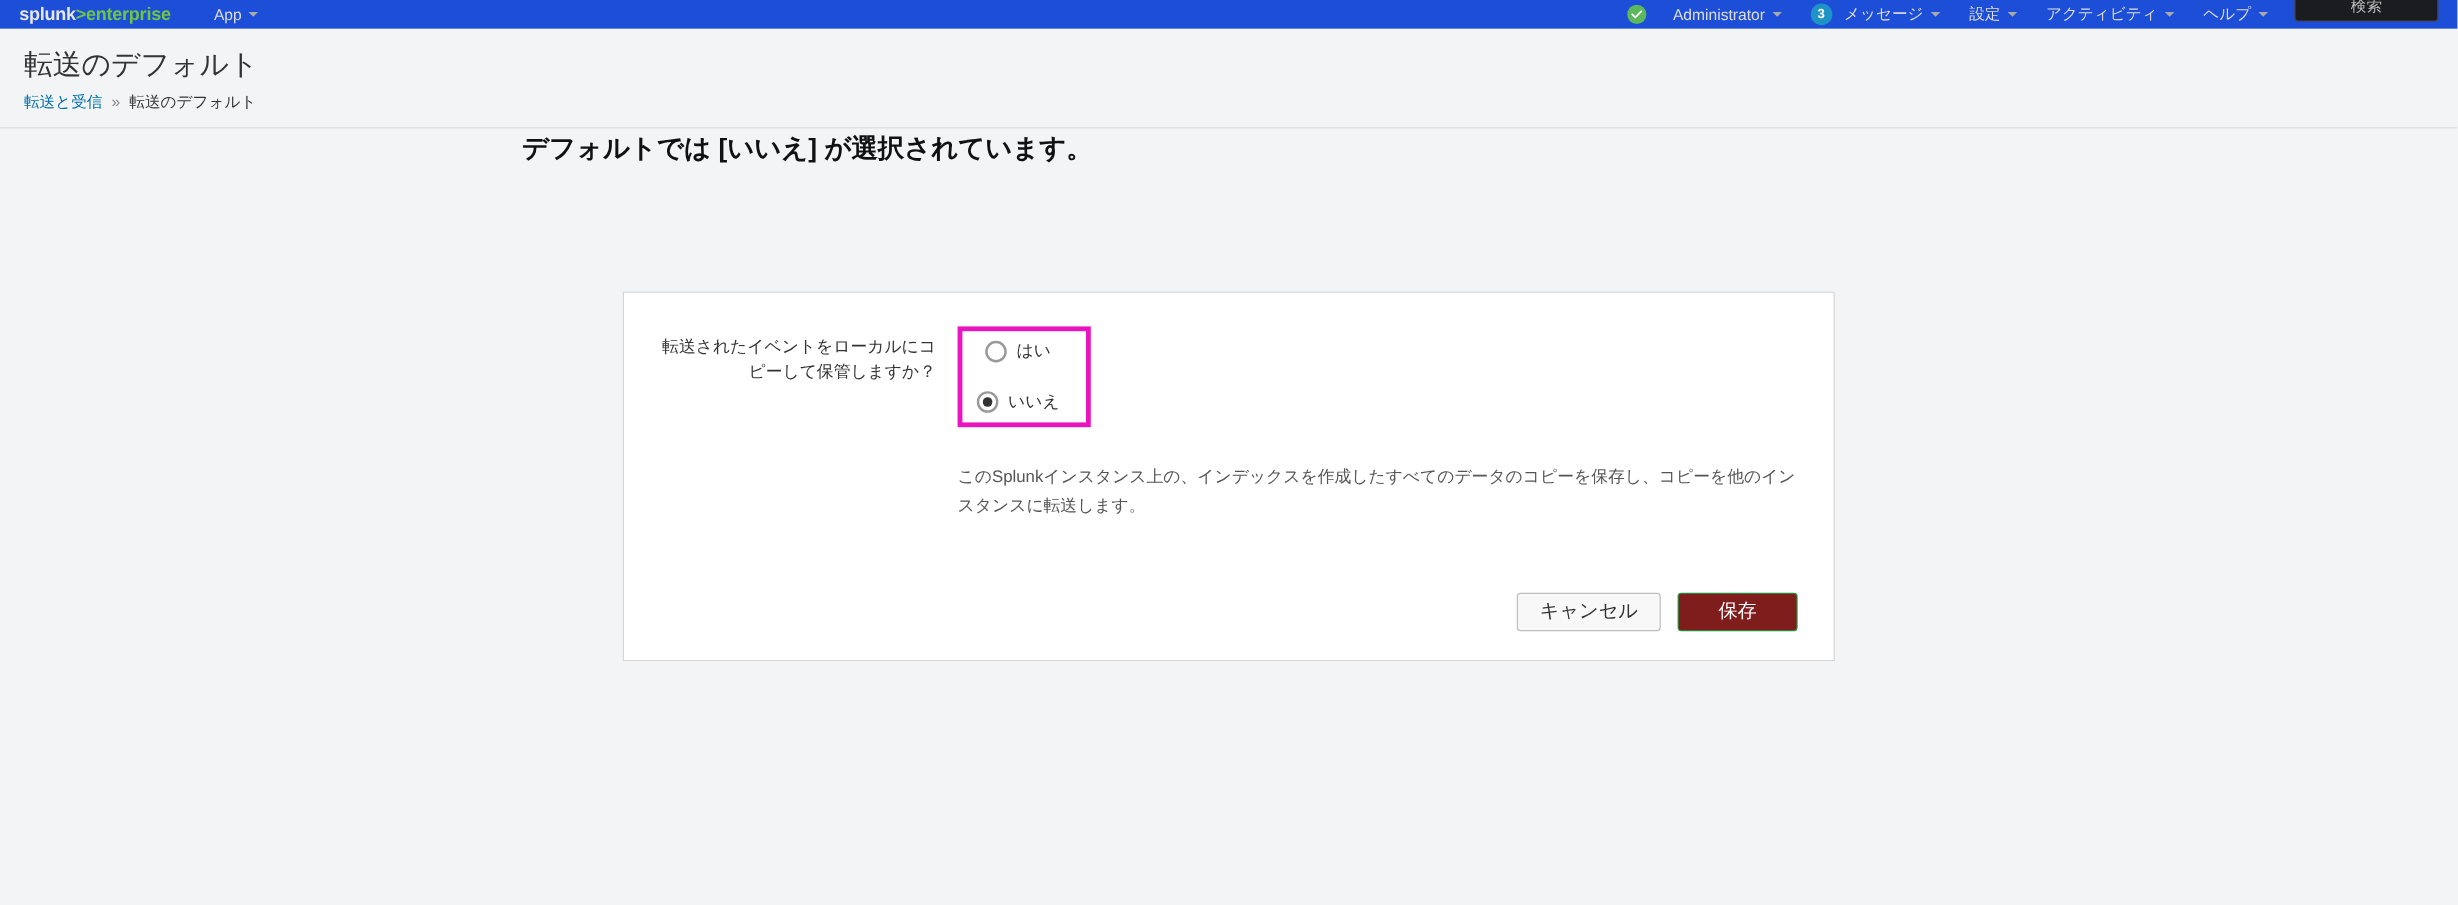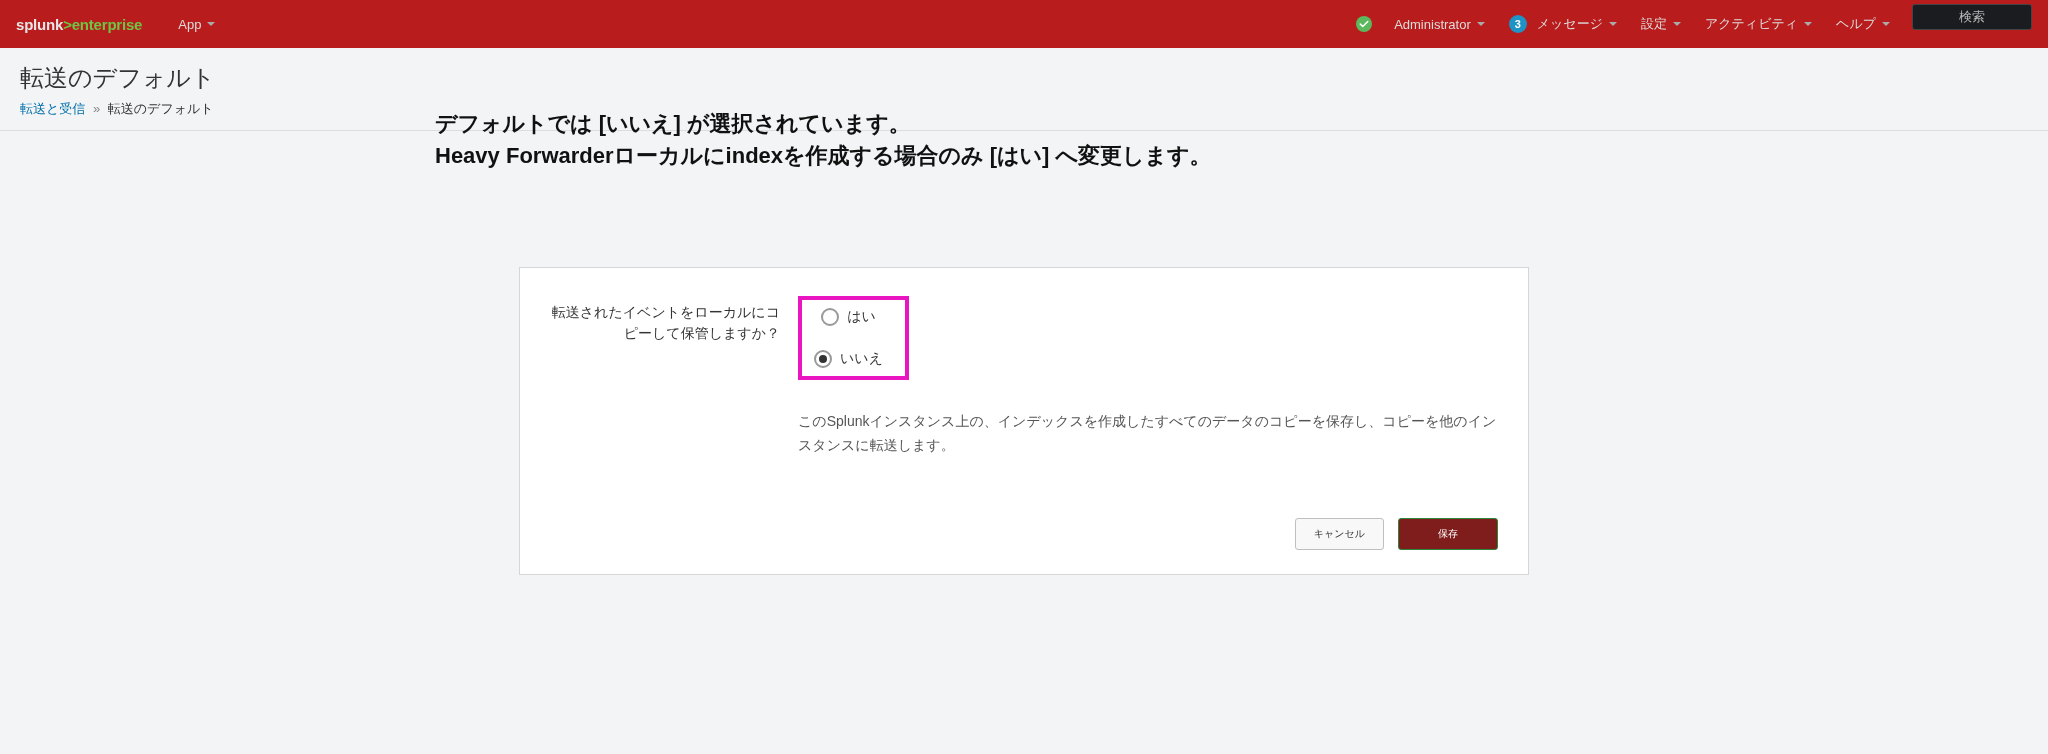--- a/index.html
+++ b/index.html
@@ -4,22 +4,22 @@
 <style>
   * { margin: 0; padding: 0; box-sizing: border-box; }
   body {
     font-family: "Helvetica Neue", Helvetica, Arial, "Hiragino Kaku Gothic ProN", "Hiragino Sans", Meiryo, sans-serif;
     background: #f2f4f5;
     color: #333;
     font-size: 14px;
   }
   
   .navbar {
-    background: #b91c1c;
-    height: 48px;
+    background: #1d4ed8;
+    height: 24px;
     display: flex;
     align-items: center;
     padding: 0 16px;
     color: #ddd;
   }
   .brand {
     font-weight: 600;
     font-size: 15px;
     letter-spacing: -0.2px;
     color: #e6e6e6;
@@ -183,21 +183,21 @@
   }
   .panel-actions {
     display: flex;
     justify-content: flex-end;
     gap: 14px;
     margin-top: 60px;
   }
   .btn {
     height: 32px;
     padding: 12px 18px;
-    font-size: 10px;
+    font-size: 16px;
     border-radius: 3px;
     cursor: pointer;
     display: flex;
     align-items: center;
     justify-content: center;
   }
   .btn-default {
     background: #f8f8f8;
     border: 1px solid #bfbfbf;
     color: #333;
@@ -261,21 +261,20 @@
   <h1 class="page-title">転送のデフォルト</h1>
   <div class="breadcrumb">
     <a href="#">転送と受信</a>
     <span class="breadcrumb-sep">»</span>
     <span>転送のデフォルト</span>
   </div>
 </div>
 
 <div class="annotation">
   <div>デフォルトでは [いいえ] が選択されています。</div>
-  <div>Heavy Forwarderローカルにindexを作成する場合のみ [はい] へ変更します。</div>
 </div>
 
 <div class="panel-wrap">
   <div class="panel">
     <div class="form-row">
       <div class="form-label-col">転送されたイベントをローカルにコピーして保管しますか？</div>
       <div class="form-control-col">
         <div class="radio-box">
           <label class="radio-item">
             <span class="radio-circle"></span>

